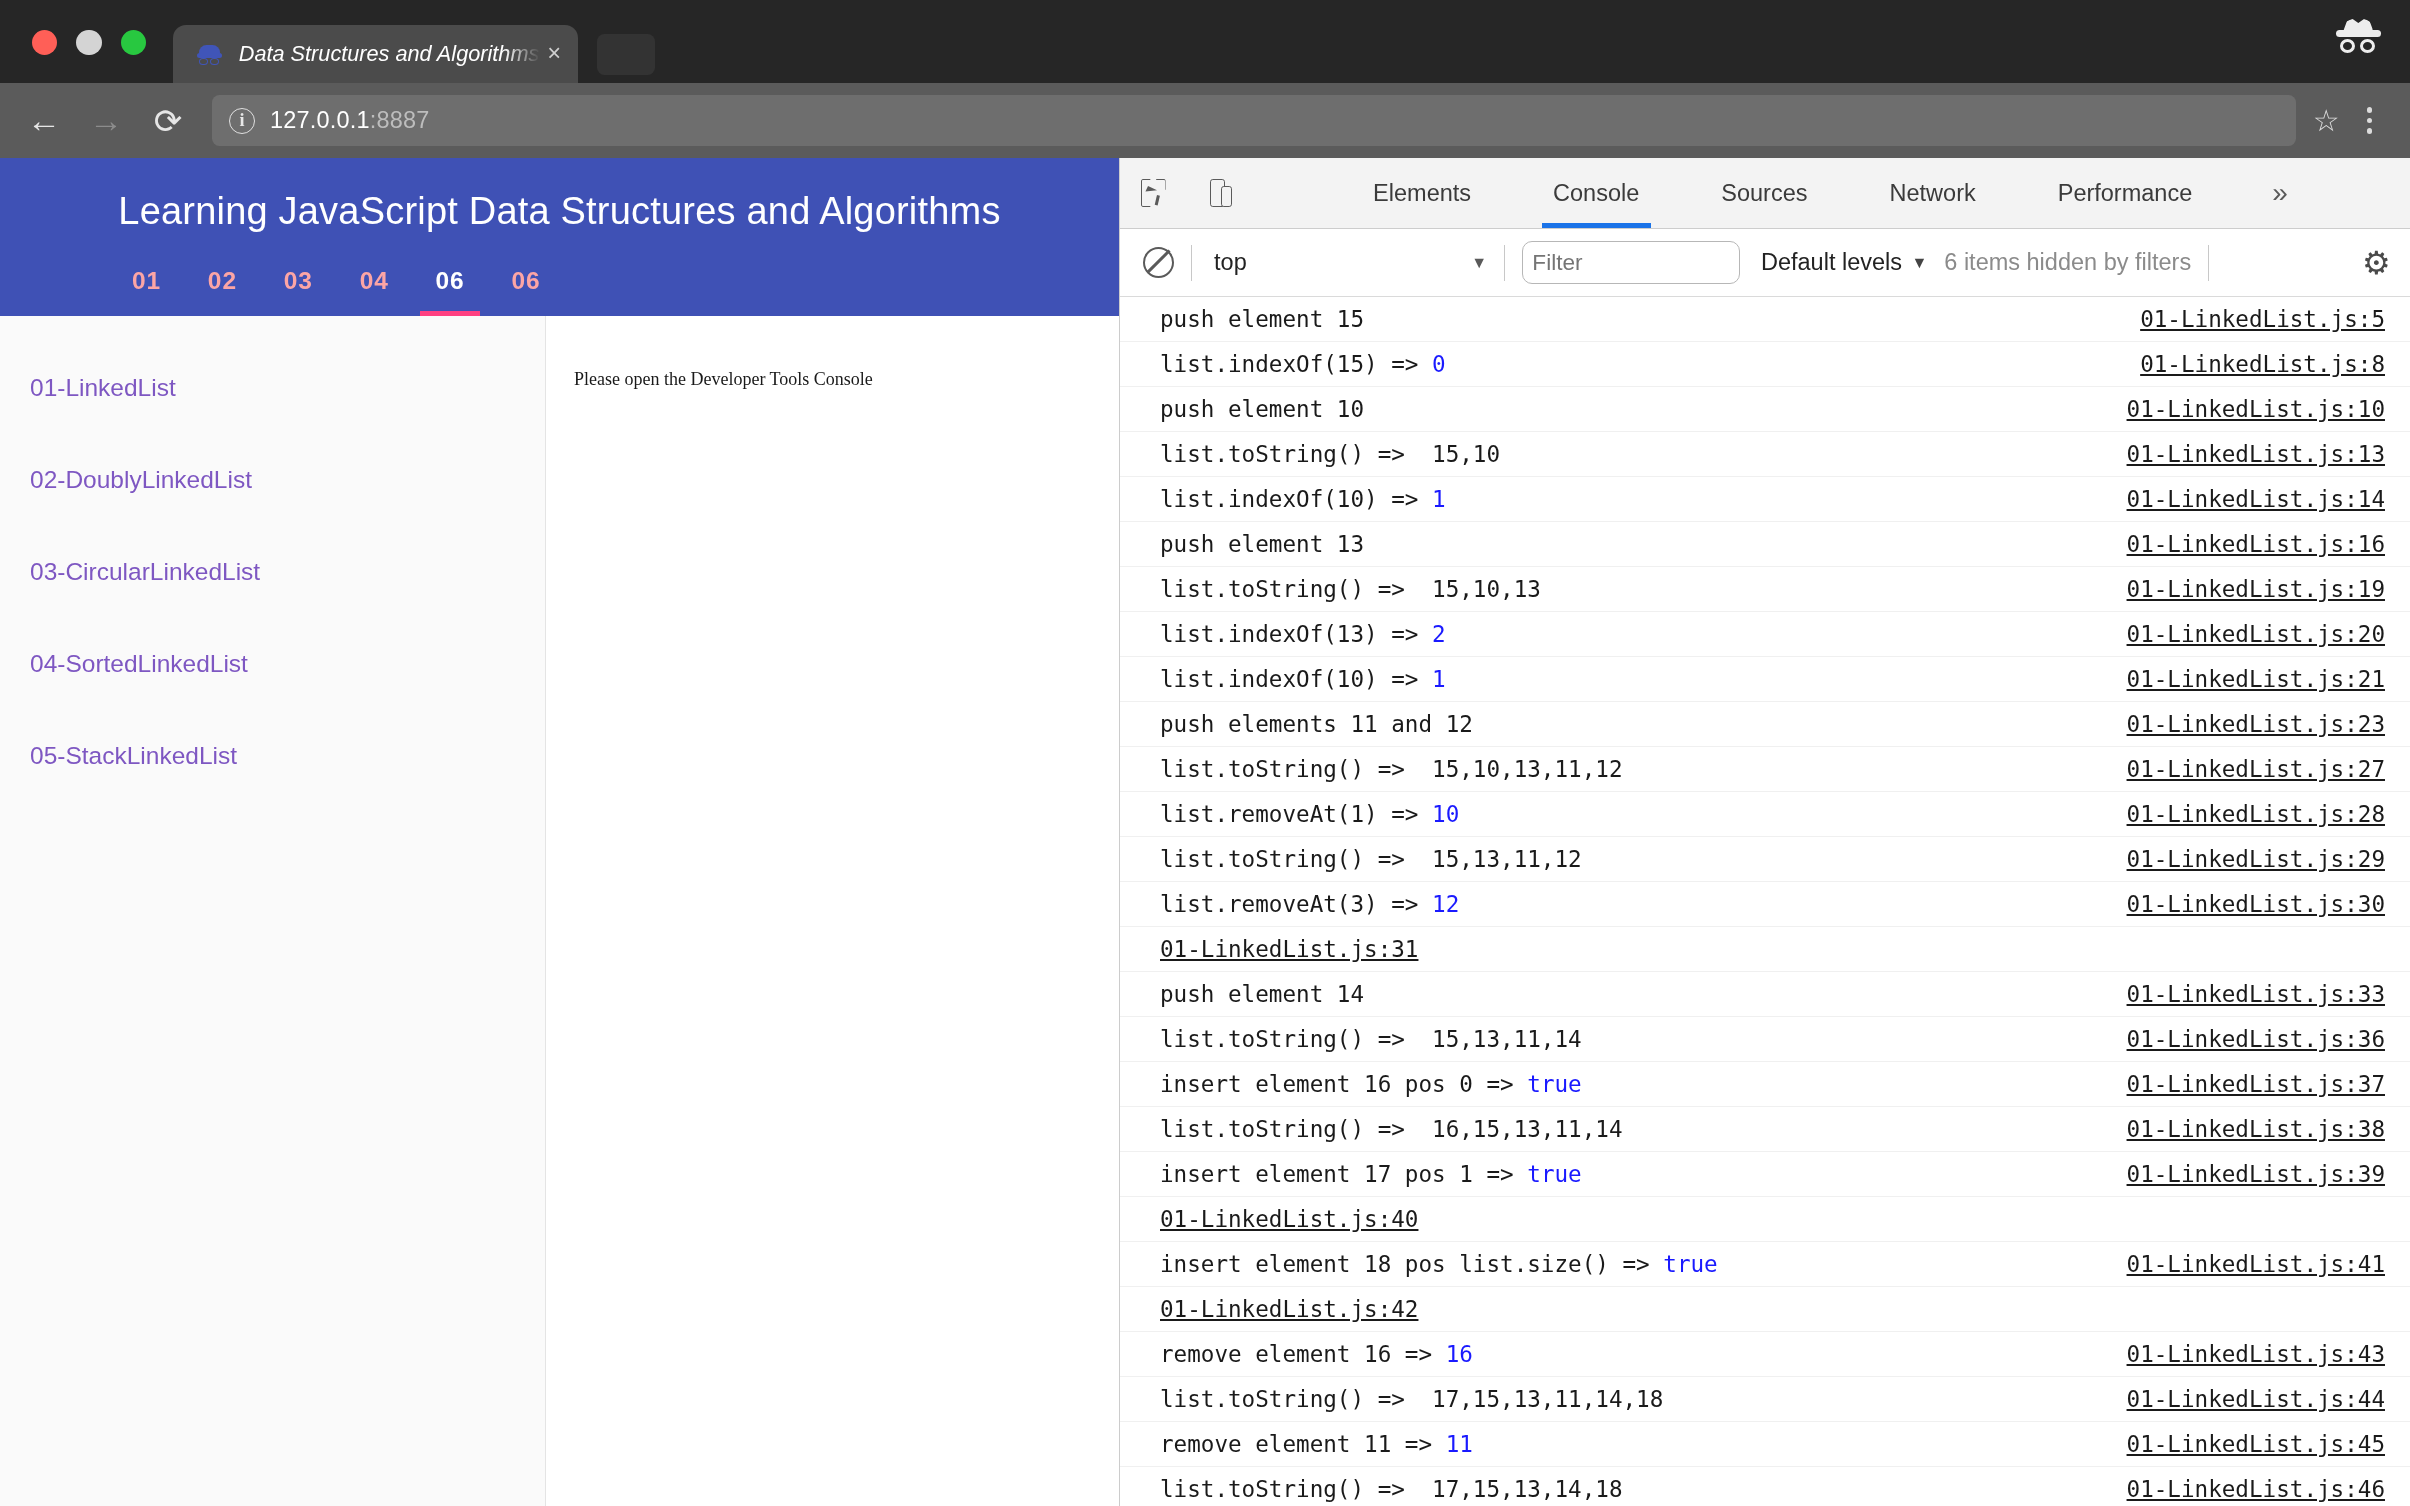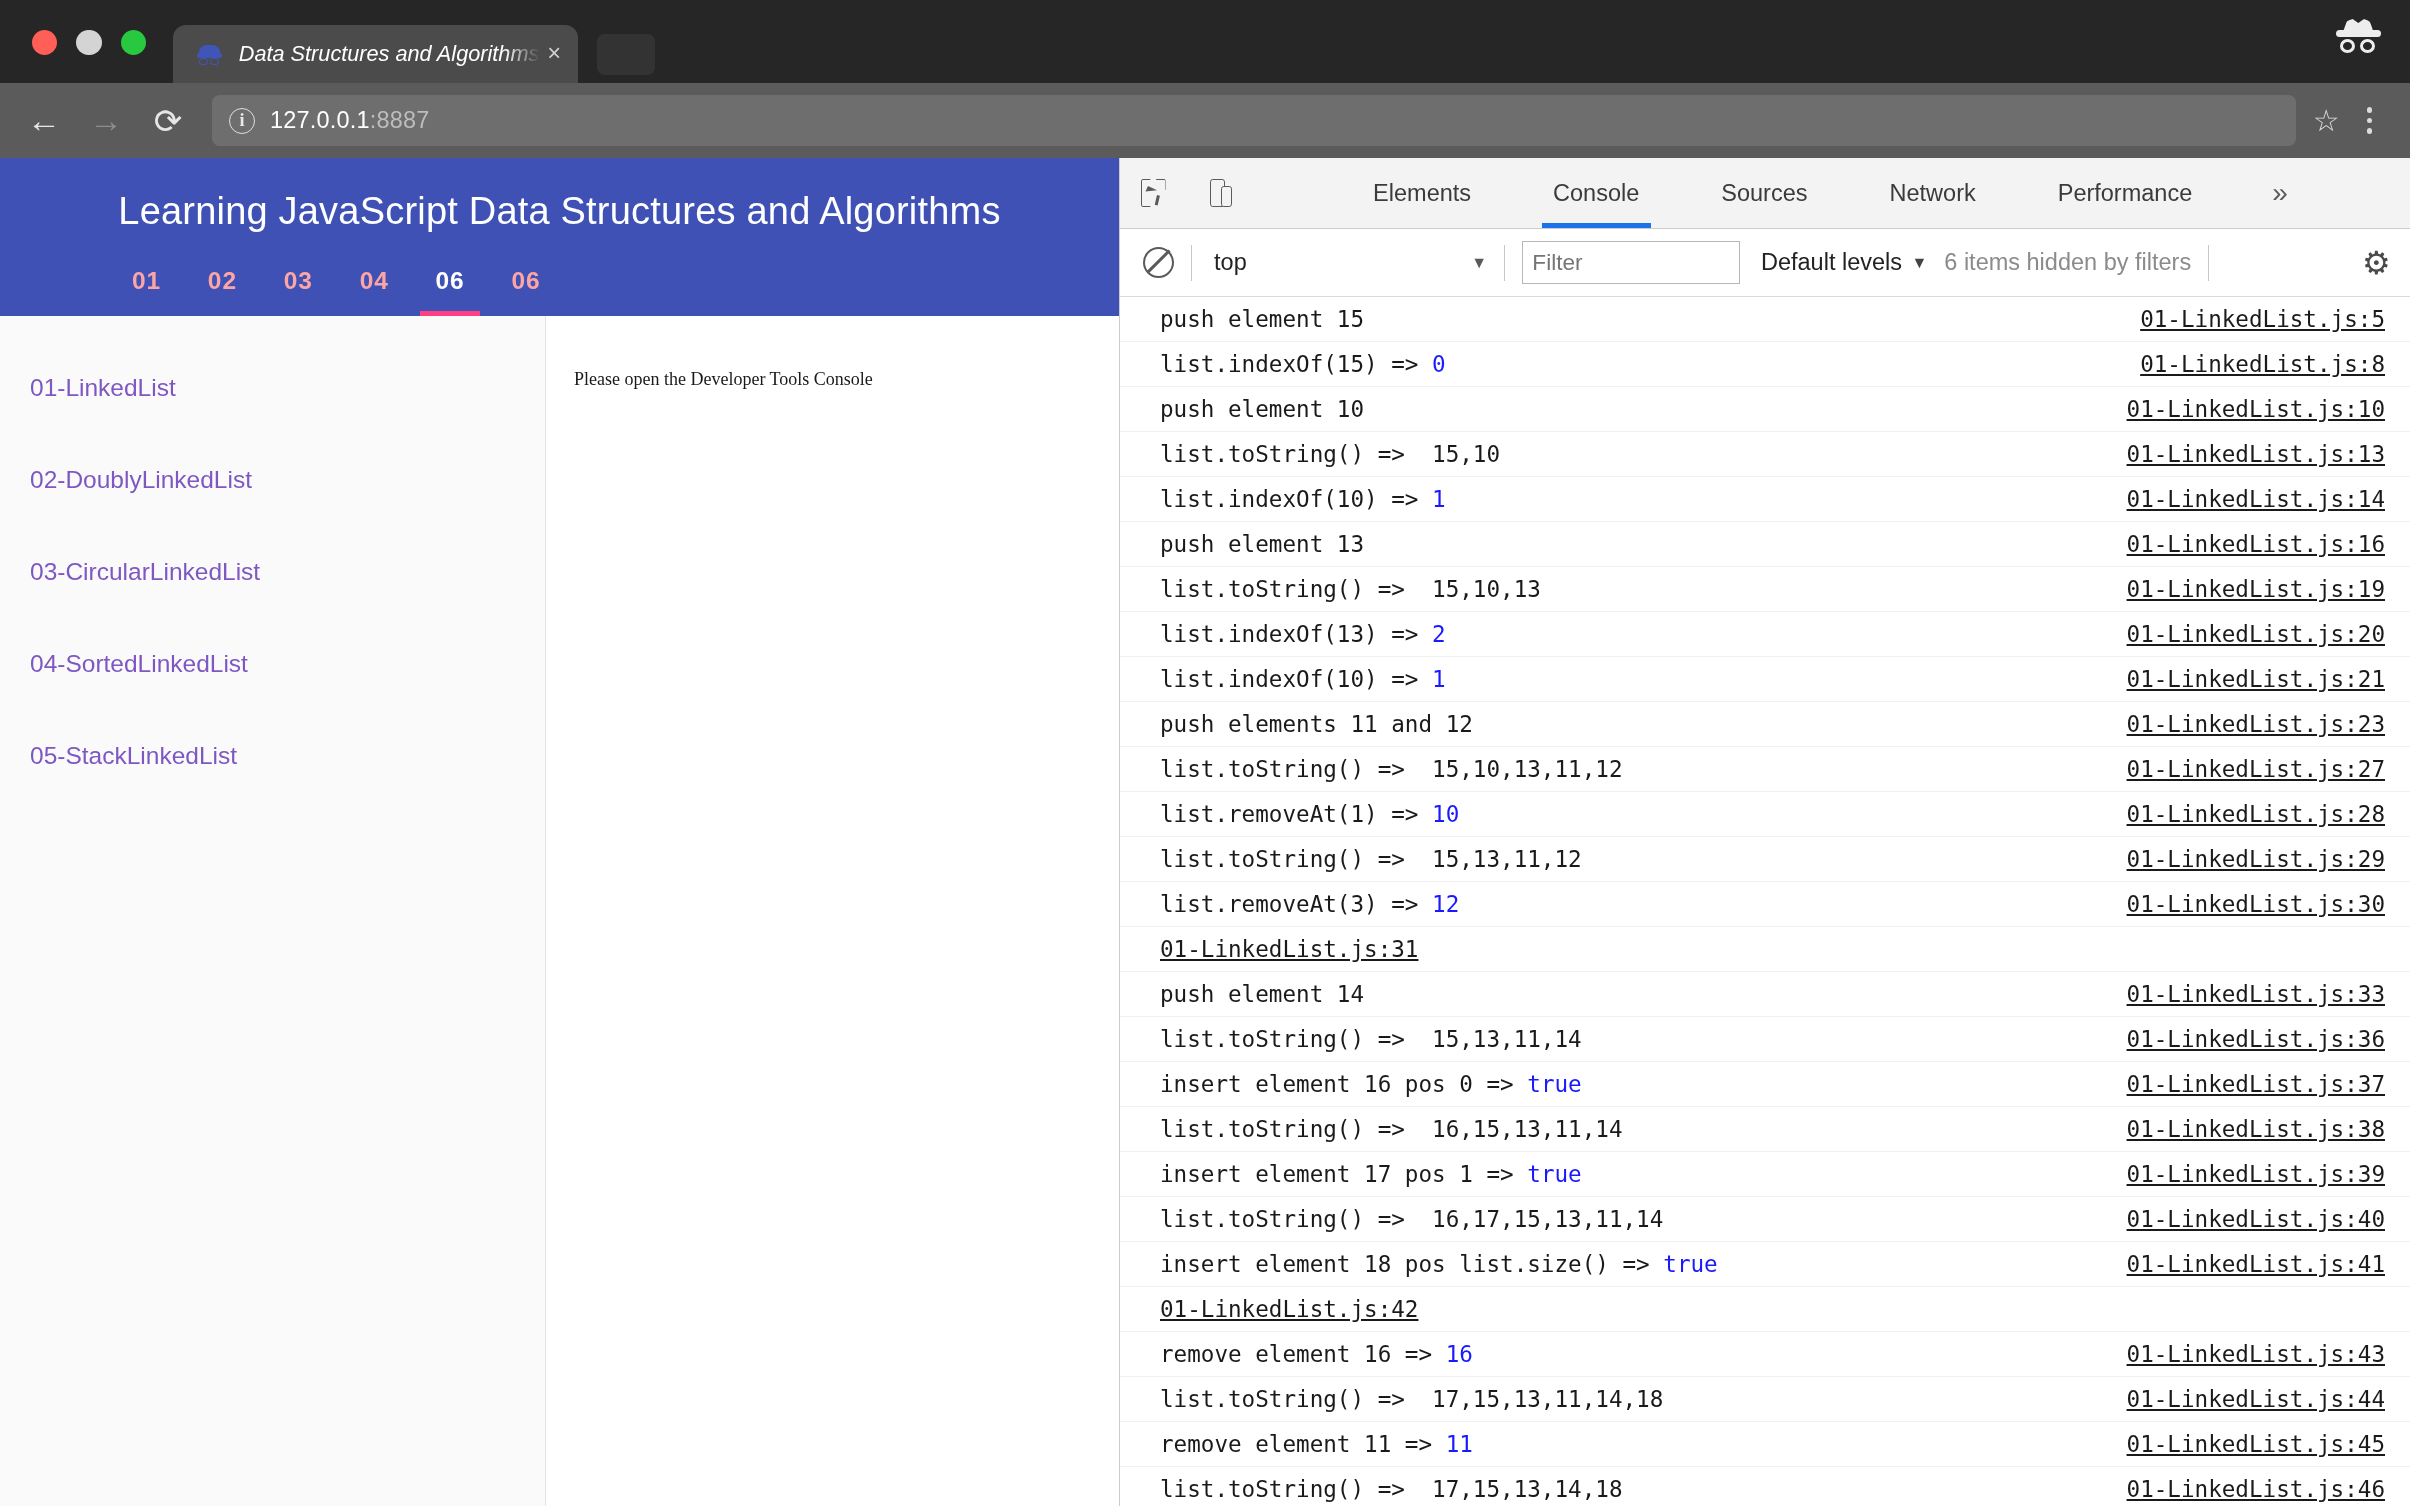--- a/index.html
+++ b/index.html
@@ -221,21 +221,21 @@
   .noentry::after {
     content: ""; position: absolute; left: -1.9px; top: 11.3px; width: 31px; height: 2.8px;
     background: #5a5a5a; transform: rotate(-45deg);
   }
   .ctx-select {
     display: flex; align-items: center; width: 273px; margin-left: 5.6px;
     color: #222; font-size: 23.5px;
   }
   .ctx-select .caret { margin-left: auto; font-size: 16px; color: #5a5a5a; }
   .filter-input {
-    width: 218px; height: 43px; border: 0.9px solid #b7b7b7; border-radius: 0;
+    width: 218px; height: 43px; border: 0.9px solid #b7b7b7; border-radius: 10px;
     font-size: 22.6px; color: #9a9a9a; padding: 0 9.4px;
     font-family: "Liberation Sans", sans-serif; background: #fff;
   }
   .levels { font-size: 23.5px; color: #222; margin-left: 21px; display: flex; align-items: center; }
   .levels .caret { font-size: 16px; margin-left: 9.4px; color: #444; }
   .hidden-note { font-size: 23.5px; color: #8b8b8b; margin-left: 17px; white-space: nowrap; }
   .gear {
     width: 32px; height: 32px; margin-left: auto; position: relative; color: #4a4a4a;
     font-size: 32px; line-height: 1;
   }
@@ -393,21 +393,21 @@
           <div class="logrow"><span class="logmsg">list.toString() =&gt;  15,10,13,11,12</span><span class="logsrc">01-LinkedList.js:27</span></div>
           <div class="logrow"><span class="logmsg">list.removeAt(1) =&gt; <span class="val">10</span></span><span class="logsrc">01-LinkedList.js:28</span></div>
           <div class="logrow"><span class="logmsg">list.toString() =&gt;  15,13,11,12</span><span class="logsrc">01-LinkedList.js:29</span></div>
           <div class="logrow"><span class="logmsg">list.removeAt(3) =&gt; <span class="val">12</span></span><span class="logsrc">01-LinkedList.js:30</span></div>
           <div class="logrow"><span class="logsrc">01-LinkedList.js:31</span></div>
           <div class="logrow"><span class="logmsg">push element 14</span><span class="logsrc">01-LinkedList.js:33</span></div>
           <div class="logrow"><span class="logmsg">list.toString() =&gt;  15,13,11,14</span><span class="logsrc">01-LinkedList.js:36</span></div>
           <div class="logrow"><span class="logmsg">insert element 16 pos 0 =&gt; <span class="val">true</span></span><span class="logsrc">01-LinkedList.js:37</span></div>
           <div class="logrow"><span class="logmsg">list.toString() =&gt;  16,15,13,11,14</span><span class="logsrc">01-LinkedList.js:38</span></div>
           <div class="logrow"><span class="logmsg">insert element 17 pos 1 =&gt; <span class="val">true</span></span><span class="logsrc">01-LinkedList.js:39</span></div>
-          <div class="logrow"><span class="logmsg">list.toString() =&gt;  16,17,15,13,11,14</span><span class="logsrc">01-LinkedList.js:40</span></div>
+          <div class="logrow"><span class="logsrc">01-LinkedList.js:40</span></div>
           <div class="logrow"><span class="logmsg">insert element 18 pos list.size() =&gt; <span class="val">true</span></span><span class="logsrc">01-LinkedList.js:41</span></div>
           <div class="logrow"><span class="logsrc">01-LinkedList.js:42</span></div>
           <div class="logrow"><span class="logmsg">remove element 16 =&gt; <span class="val">16</span></span><span class="logsrc">01-LinkedList.js:43</span></div>
           <div class="logrow"><span class="logmsg">list.toString() =&gt;  17,15,13,11,14,18</span><span class="logsrc">01-LinkedList.js:44</span></div>
           <div class="logrow"><span class="logmsg">remove element 11 =&gt; <span class="val">11</span></span><span class="logsrc">01-LinkedList.js:45</span></div>
           <div class="logrow"><span class="logmsg">list.toString() =&gt;  17,15,13,14,18</span><span class="logsrc">01-LinkedList.js:46</span></div>
         </div>
 
     </div>
   </div>

